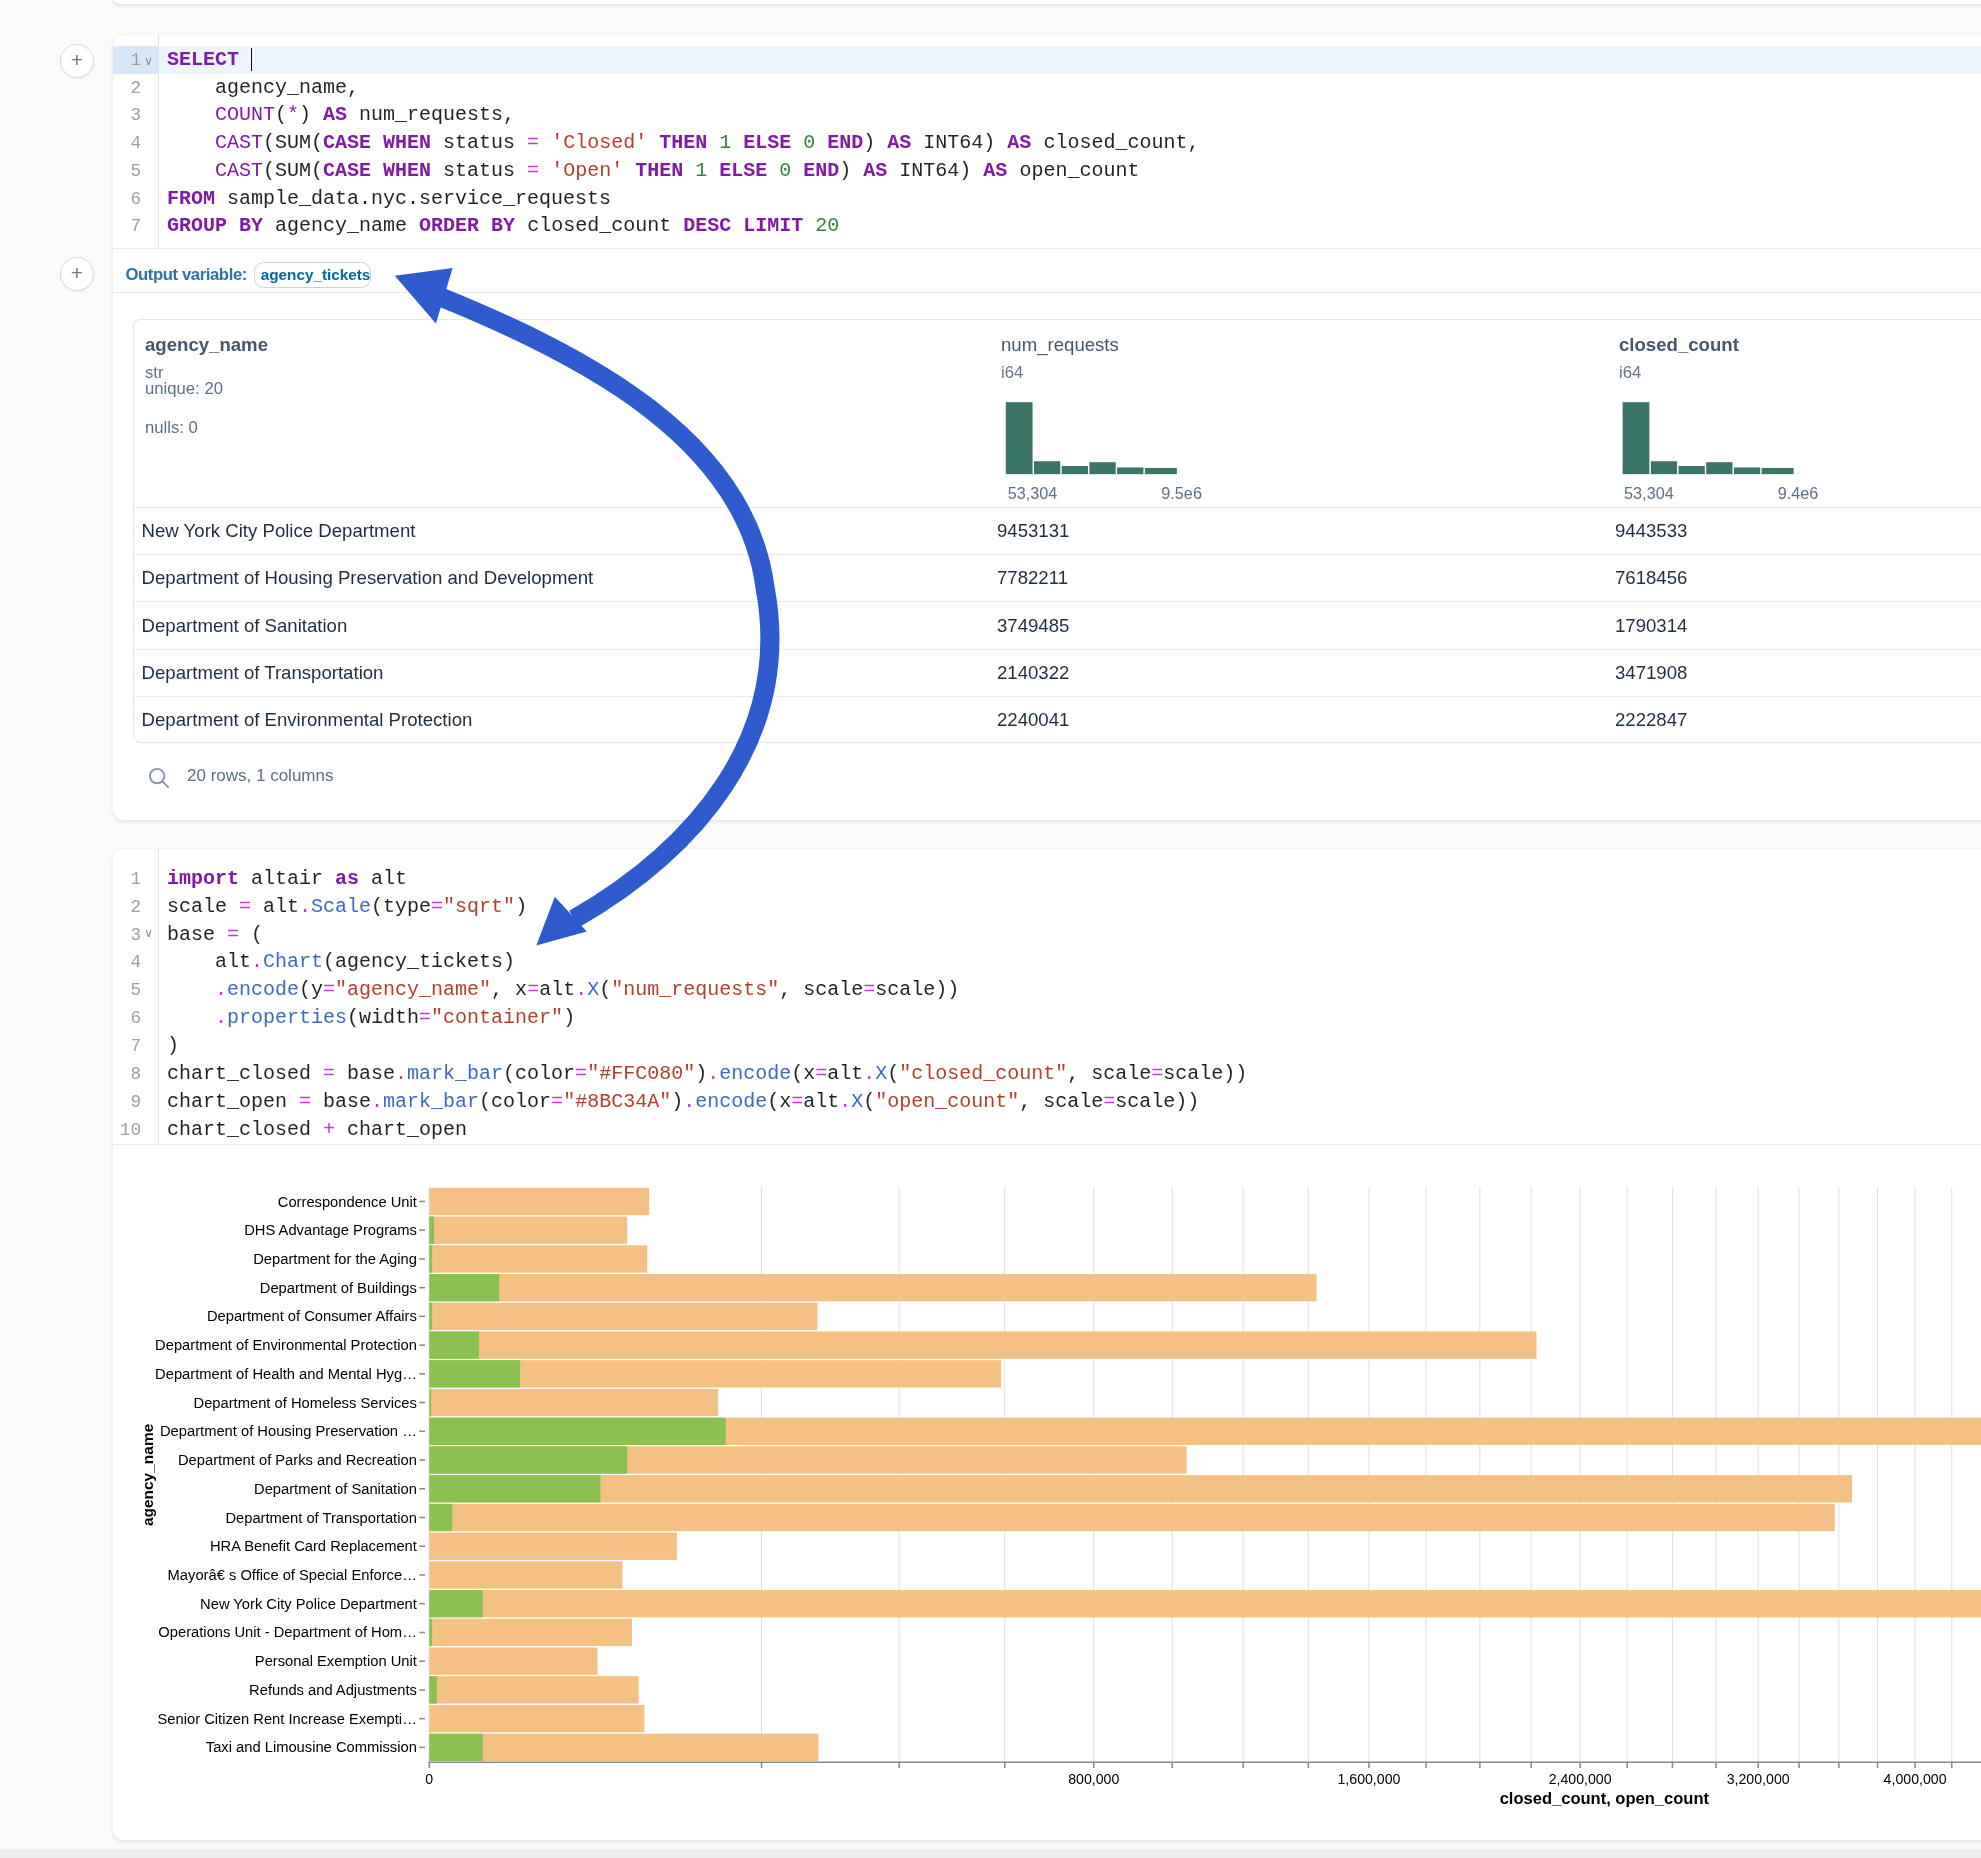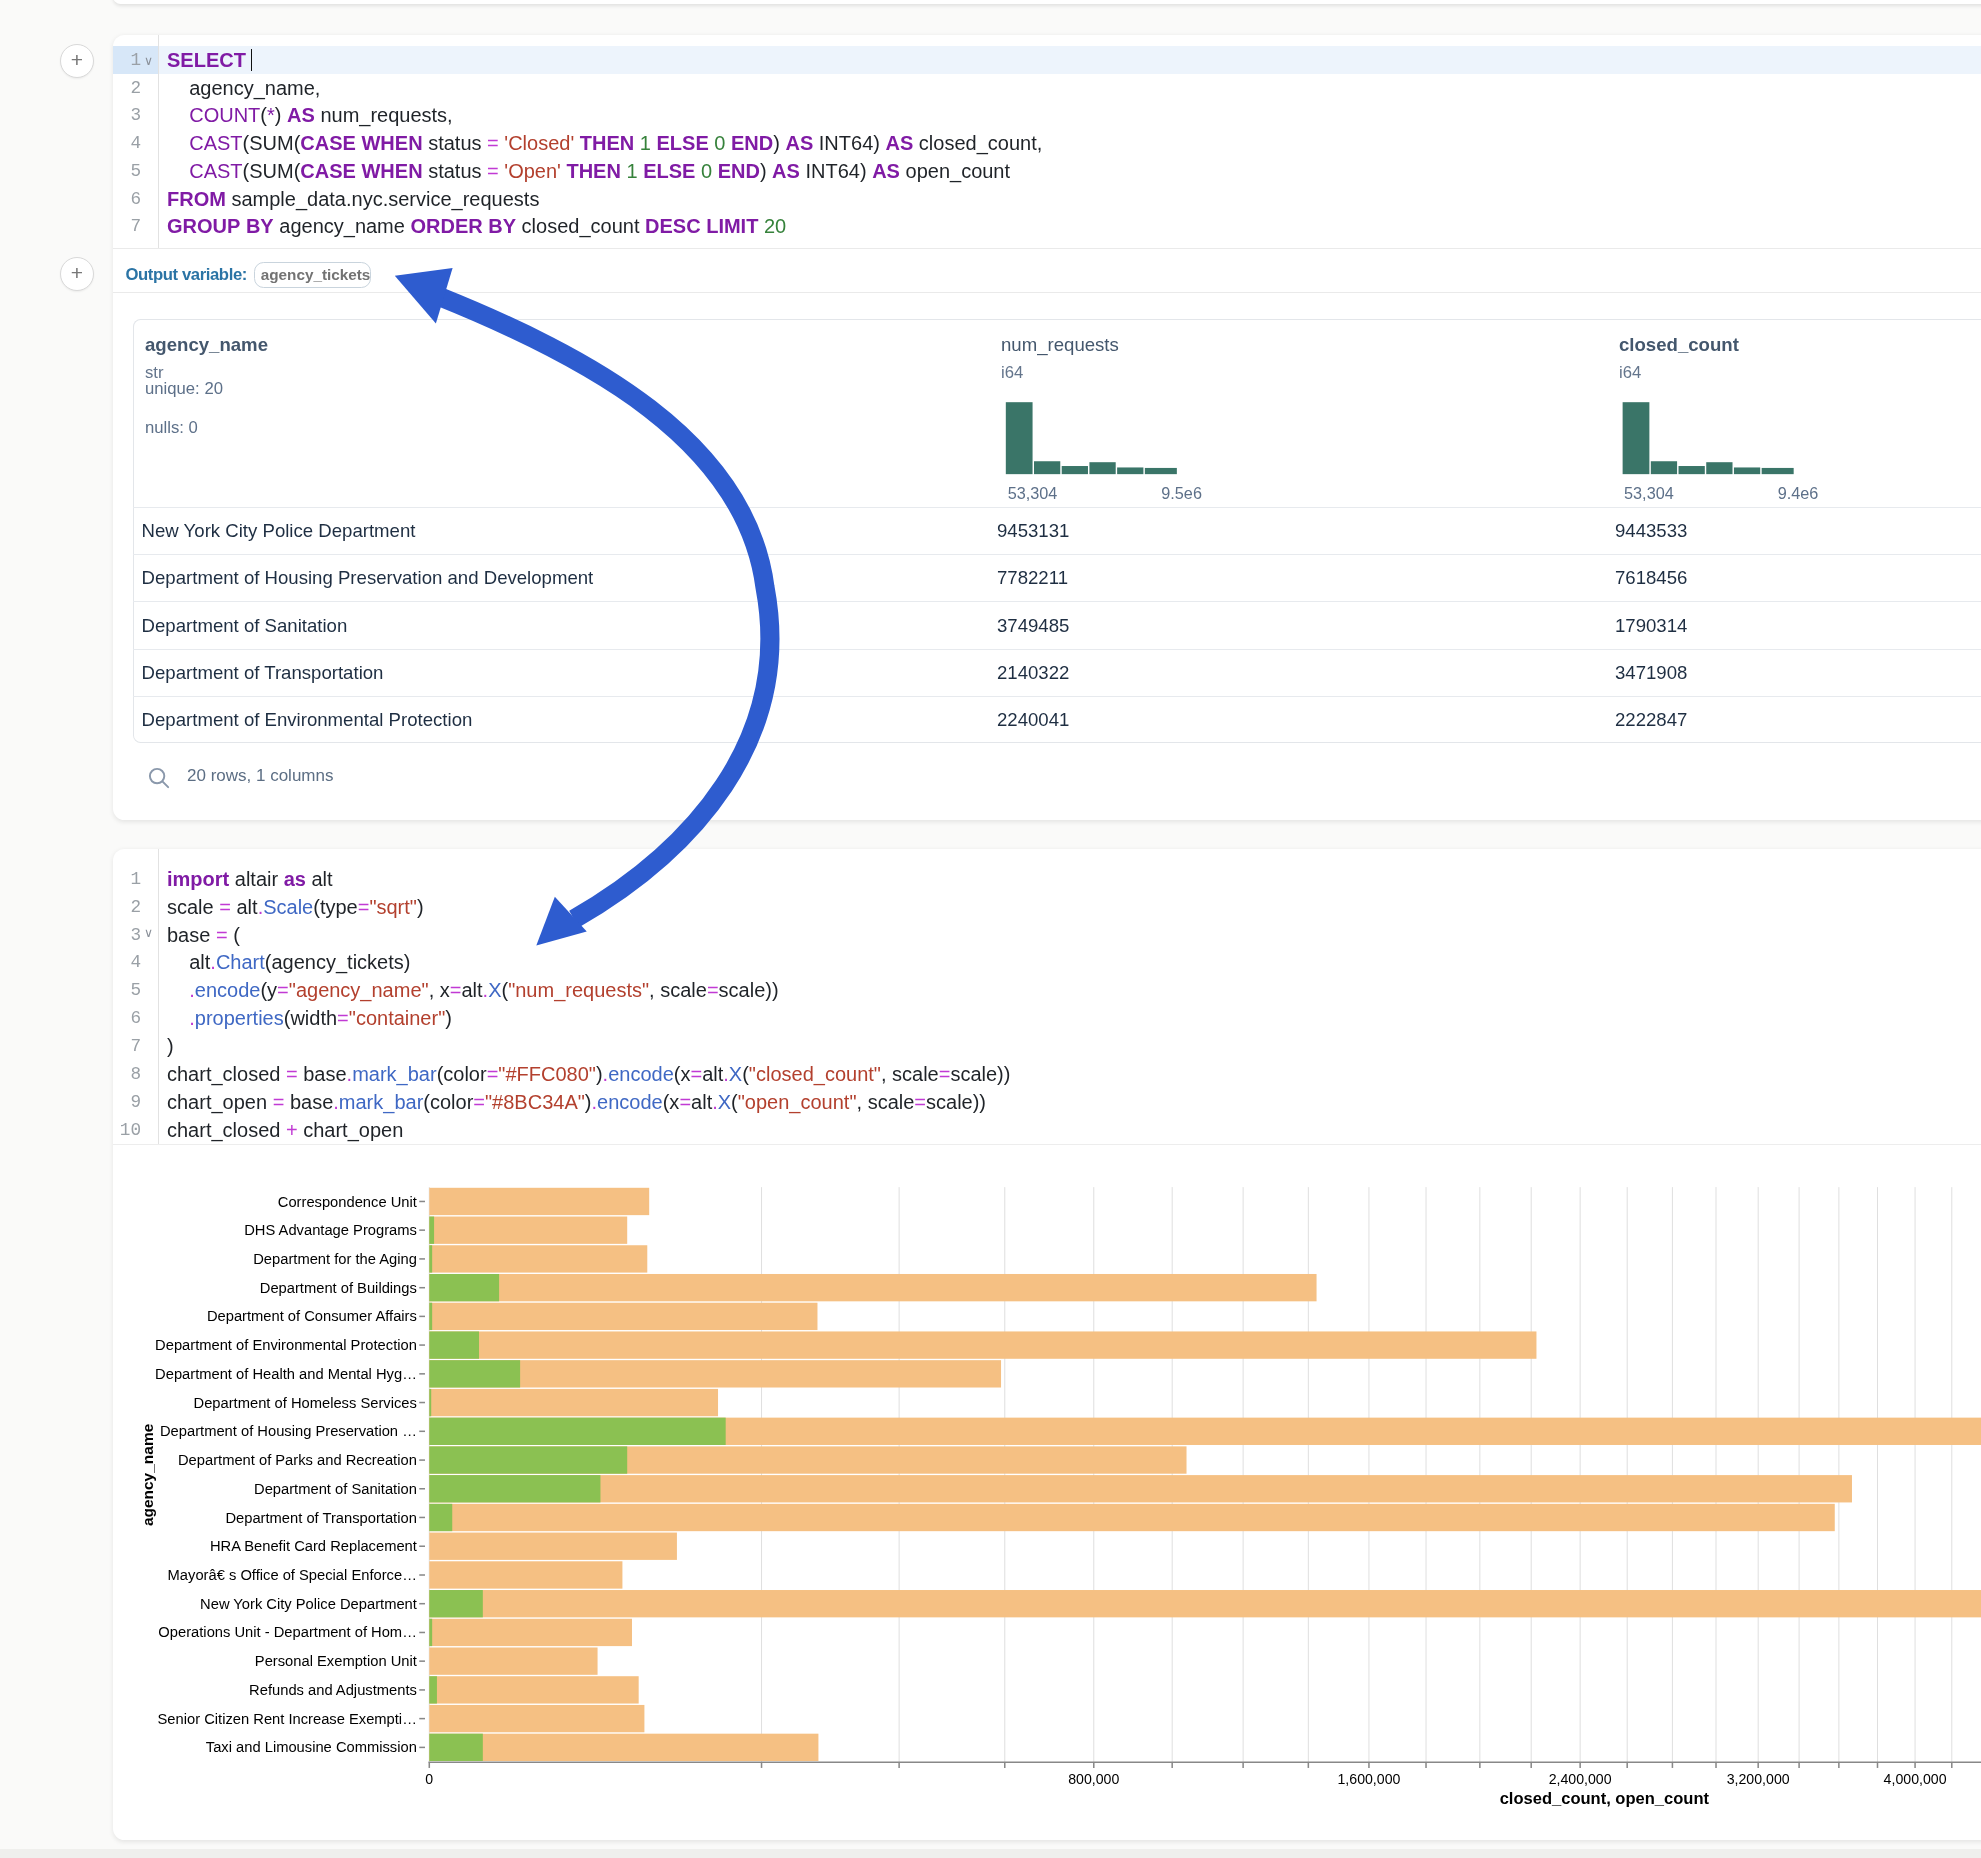--- a/index.html
+++ b/index.html
@@ -1,18 +1,18 @@
 <!DOCTYPE html>
 <html><head><meta charset="utf-8"><style>
 html,body{margin:0;padding:0}
 body{width:1982px;height:1858px;position:relative;overflow:hidden;background:#fafaf9;
  font-family:"Liberation Sans",sans-serif}
 .cell{position:absolute;left:113px;width:1888px;background:#fff;border-radius:11.5px;
  box-shadow:0 1.9px 4.8px rgba(0,0,0,.09)}
-.cl{position:absolute;left:54px;height:28px;line-height:28px;font-family:Liberation Sans, sans-serif;
+.cl{position:absolute;left:54px;height:28px;line-height:28px;font-family:Liberation Mono, monospace;
  font-size:20px;white-space:pre;color:#1f2328}
 .ln{position:absolute;left:0;width:28px;text-align:right;height:28px;line-height:28px;
  font-family:"Liberation Mono",monospace;font-size:17.7px;color:#9aa0a6}
 .k{color:#801ba5;font-weight:bold}
 .kf{color:#801ba5}
 .st{color:#801ba5}
 .s{color:#b3402e}
 .n{color:#36823b}
 .o{color:#c13ad4}
 .f{color:#3f68c4}
@@ -49,21 +49,21 @@
 <div class="cl" style="top:66px">    <span class="kf">COUNT</span>(<span class="st">*</span>) <span class="k">AS</span> num_requests,</div>
 <div class="cl" style="top:94px">    <span class="kf">CAST</span>(SUM(<span class="k">CASE</span> <span class="k">WHEN</span> status <span class="o">=</span> <span class="s">'Closed'</span> <span class="k">THEN</span> <span class="n">1</span> <span class="k">ELSE</span> <span class="n">0</span> <span class="k">END</span>) <span class="k">AS</span> INT64) <span class="k">AS</span> closed_count,</div>
 <div class="cl" style="top:122px">    <span class="kf">CAST</span>(SUM(<span class="k">CASE</span> <span class="k">WHEN</span> status <span class="o">=</span> <span class="s">'Open'</span> <span class="k">THEN</span> <span class="n">1</span> <span class="k">ELSE</span> <span class="n">0</span> <span class="k">END</span>) <span class="k">AS</span> INT64) <span class="k">AS</span> open_count</div>
 <div class="cl" style="top:150px"><span class="k">FROM</span> sample_data.nyc.service_requests</div>
 <div class="cl" style="top:177px"><span class="k">GROUP</span> <span class="k">BY</span> agency_name <span class="k">ORDER</span> <span class="k">BY</span> closed_count <span class="k">DESC</span> <span class="k">LIMIT</span> <span class="n">20</span></div>
   </div>
 
   <div style="position:absolute;left:0;top:213px;width:100%;height:43px;border-top:1px solid #eaeaea;border-bottom:1px solid #eaeaea">
     <div style="position:absolute;left:12.4px;top:26px;transform:translateY(-50%);font-size:16.7px;font-weight:bold;color:#2b74a5;letter-spacing:-0.4px">Output variable:</div>
     <div style="position:absolute;left:141px;top:13.4px;width:115px;height:23.4px;border:1.4px solid #c9d4dd;border-radius:9.6px;overflow:hidden">
-      <div style="position:absolute;left:5.7px;top:50%;transform:translateY(-50%);font-size:15.3px;font-weight:bold;color:#737373;white-space:nowrap">agency_tickets</div>
+      <div style="position:absolute;left:5.7px;top:50%;transform:translateY(-50%);font-size:15.3px;font-weight:bold;color:#0369a1;white-space:nowrap">agency_tickets</div>
     </div>
   </div>
 
   <div style="position:absolute;left:20px;top:284px;width:1868px;height:422px;border:1px solid #e3e6ea;border-radius:7.6px 0 0 7.6px;border-right:none">
   </div>
 
   <div style="position:absolute;left:32px;top:299px;font-size:18.6px;font-weight:bold;color:#44576d">agency_name</div>
   <div style="position:absolute;left:32px;top:328px;font-size:16.7px;color:#64758c">str</div>
   <div style="position:absolute;left:32px;top:344px;font-size:16.7px;color:#5d7089">unique: 20</div>
   <div style="position:absolute;left:32px;top:383px;font-size:16.7px;color:#5d7089">nulls: 0</div>

